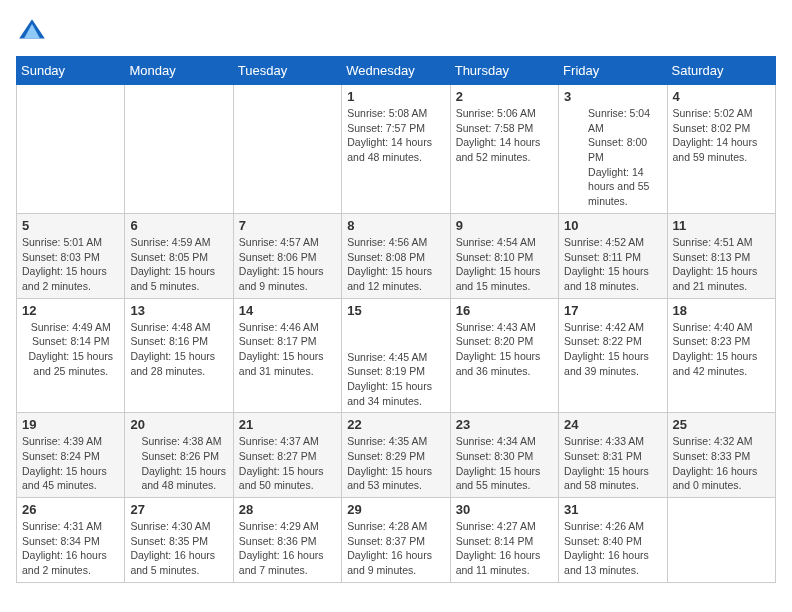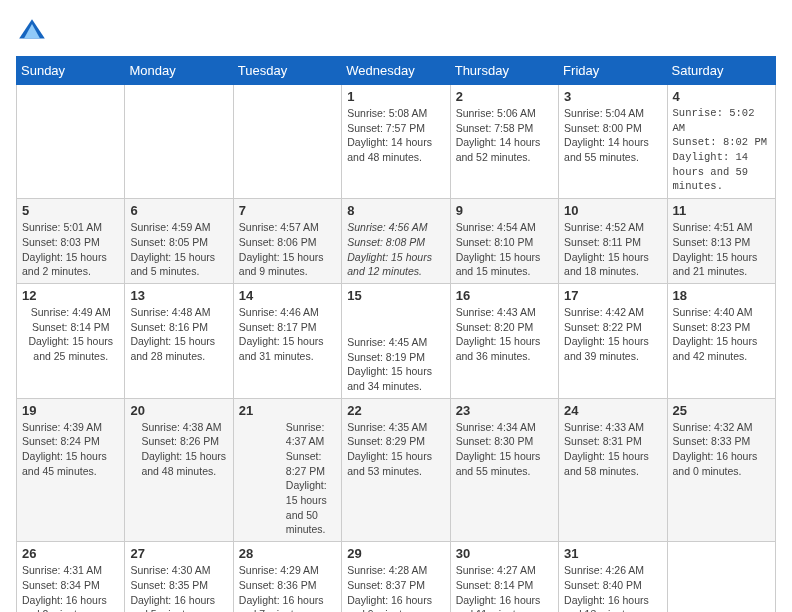--- a/index.html
+++ b/index.html
@@ -131,27 +131,27 @@
 Daylight: 14 hours and 48 minutes.</div>
         </td>
         <td>
           <span class="day-num">2</span>
           <div class="day-info" style="white-space: pre-line;">Sunrise: 5:06 AM
 Sunset: 7:58 PM
 Daylight: 14 hours and 52 minutes.</div>
         </td>
         <td>
           <span class="day-num">3</span>
-          <div class="day-info" style="white-space: pre-line;">Sunrise: 5:04 AM
+          <div class="day-info" style="white-space: pre-line; margin-left: 24px;">Sunrise: 5:04 AM
 Sunset: 8:00 PM
 Daylight: 14 hours and 55 minutes.</div>
         </td>
         <td>
           <span class="day-num">4</span>
-          <div class="day-info" style="white-space: pre-line; font-family: Liberation Mono, monospace;">Sunrise: 5:02 AM
+          <div class="day-info" style="white-space: pre-line;">Sunrise: 5:02 AM
 Sunset: 8:02 PM
 Daylight: 14 hours and 59 minutes.</div>
         </td>
       </tr>
       <tr>
         <td>
           <span class="day-num">5</span>
           <div class="day-info" style="white-space: pre-line;">Sunrise: 5:01 AM
 Sunset: 8:03 PM
 Daylight: 15 hours and 2 minutes.</div>
@@ -163,21 +163,21 @@
 Daylight: 15 hours and 5 minutes.</div>
         </td>
         <td>
           <span class="day-num">7</span>
           <div class="day-info" style="white-space: pre-line;">Sunrise: 4:57 AM
 Sunset: 8:06 PM
 Daylight: 15 hours and 9 minutes.</div>
         </td>
         <td>
           <span class="day-num">8</span>
-          <div class="day-info" style="white-space: pre-line; font-style: italic;">Sunrise: 4:56 AM
+          <div class="day-info" style="white-space: pre-line;">Sunrise: 4:56 AM
 Sunset: 8:08 PM
 Daylight: 15 hours and 12 minutes.</div>
         </td>
         <td>
           <span class="day-num">9</span>
           <div class="day-info" style="white-space: pre-line;">Sunrise: 4:54 AM
 Sunset: 8:10 PM
 Daylight: 15 hours and 15 minutes.</div>
         </td>
         <td>
@@ -245,21 +245,21 @@
 Daylight: 15 hours and 45 minutes.</div>
         </td>
         <td>
           <span class="day-num">20</span>
           <div class="day-info" style="white-space: pre-line; margin-left: 11px;">Sunrise: 4:38 AM
 Sunset: 8:26 PM
 Daylight: 15 hours and 48 minutes.</div>
         </td>
         <td>
           <span class="day-num">21</span>
-          <div class="day-info" style="white-space: pre-line; margin-left: 47px;">Sunrise: 4:37 AM
+          <div class="day-info" style="white-space: pre-line;">Sunrise: 4:37 AM
 Sunset: 8:27 PM
 Daylight: 15 hours and 50 minutes.</div>
         </td>
         <td>
           <span class="day-num">22</span>
           <div class="day-info" style="white-space: pre-line;">Sunrise: 4:35 AM
 Sunset: 8:29 PM
 Daylight: 15 hours and 53 minutes.</div>
         </td>
         <td>

